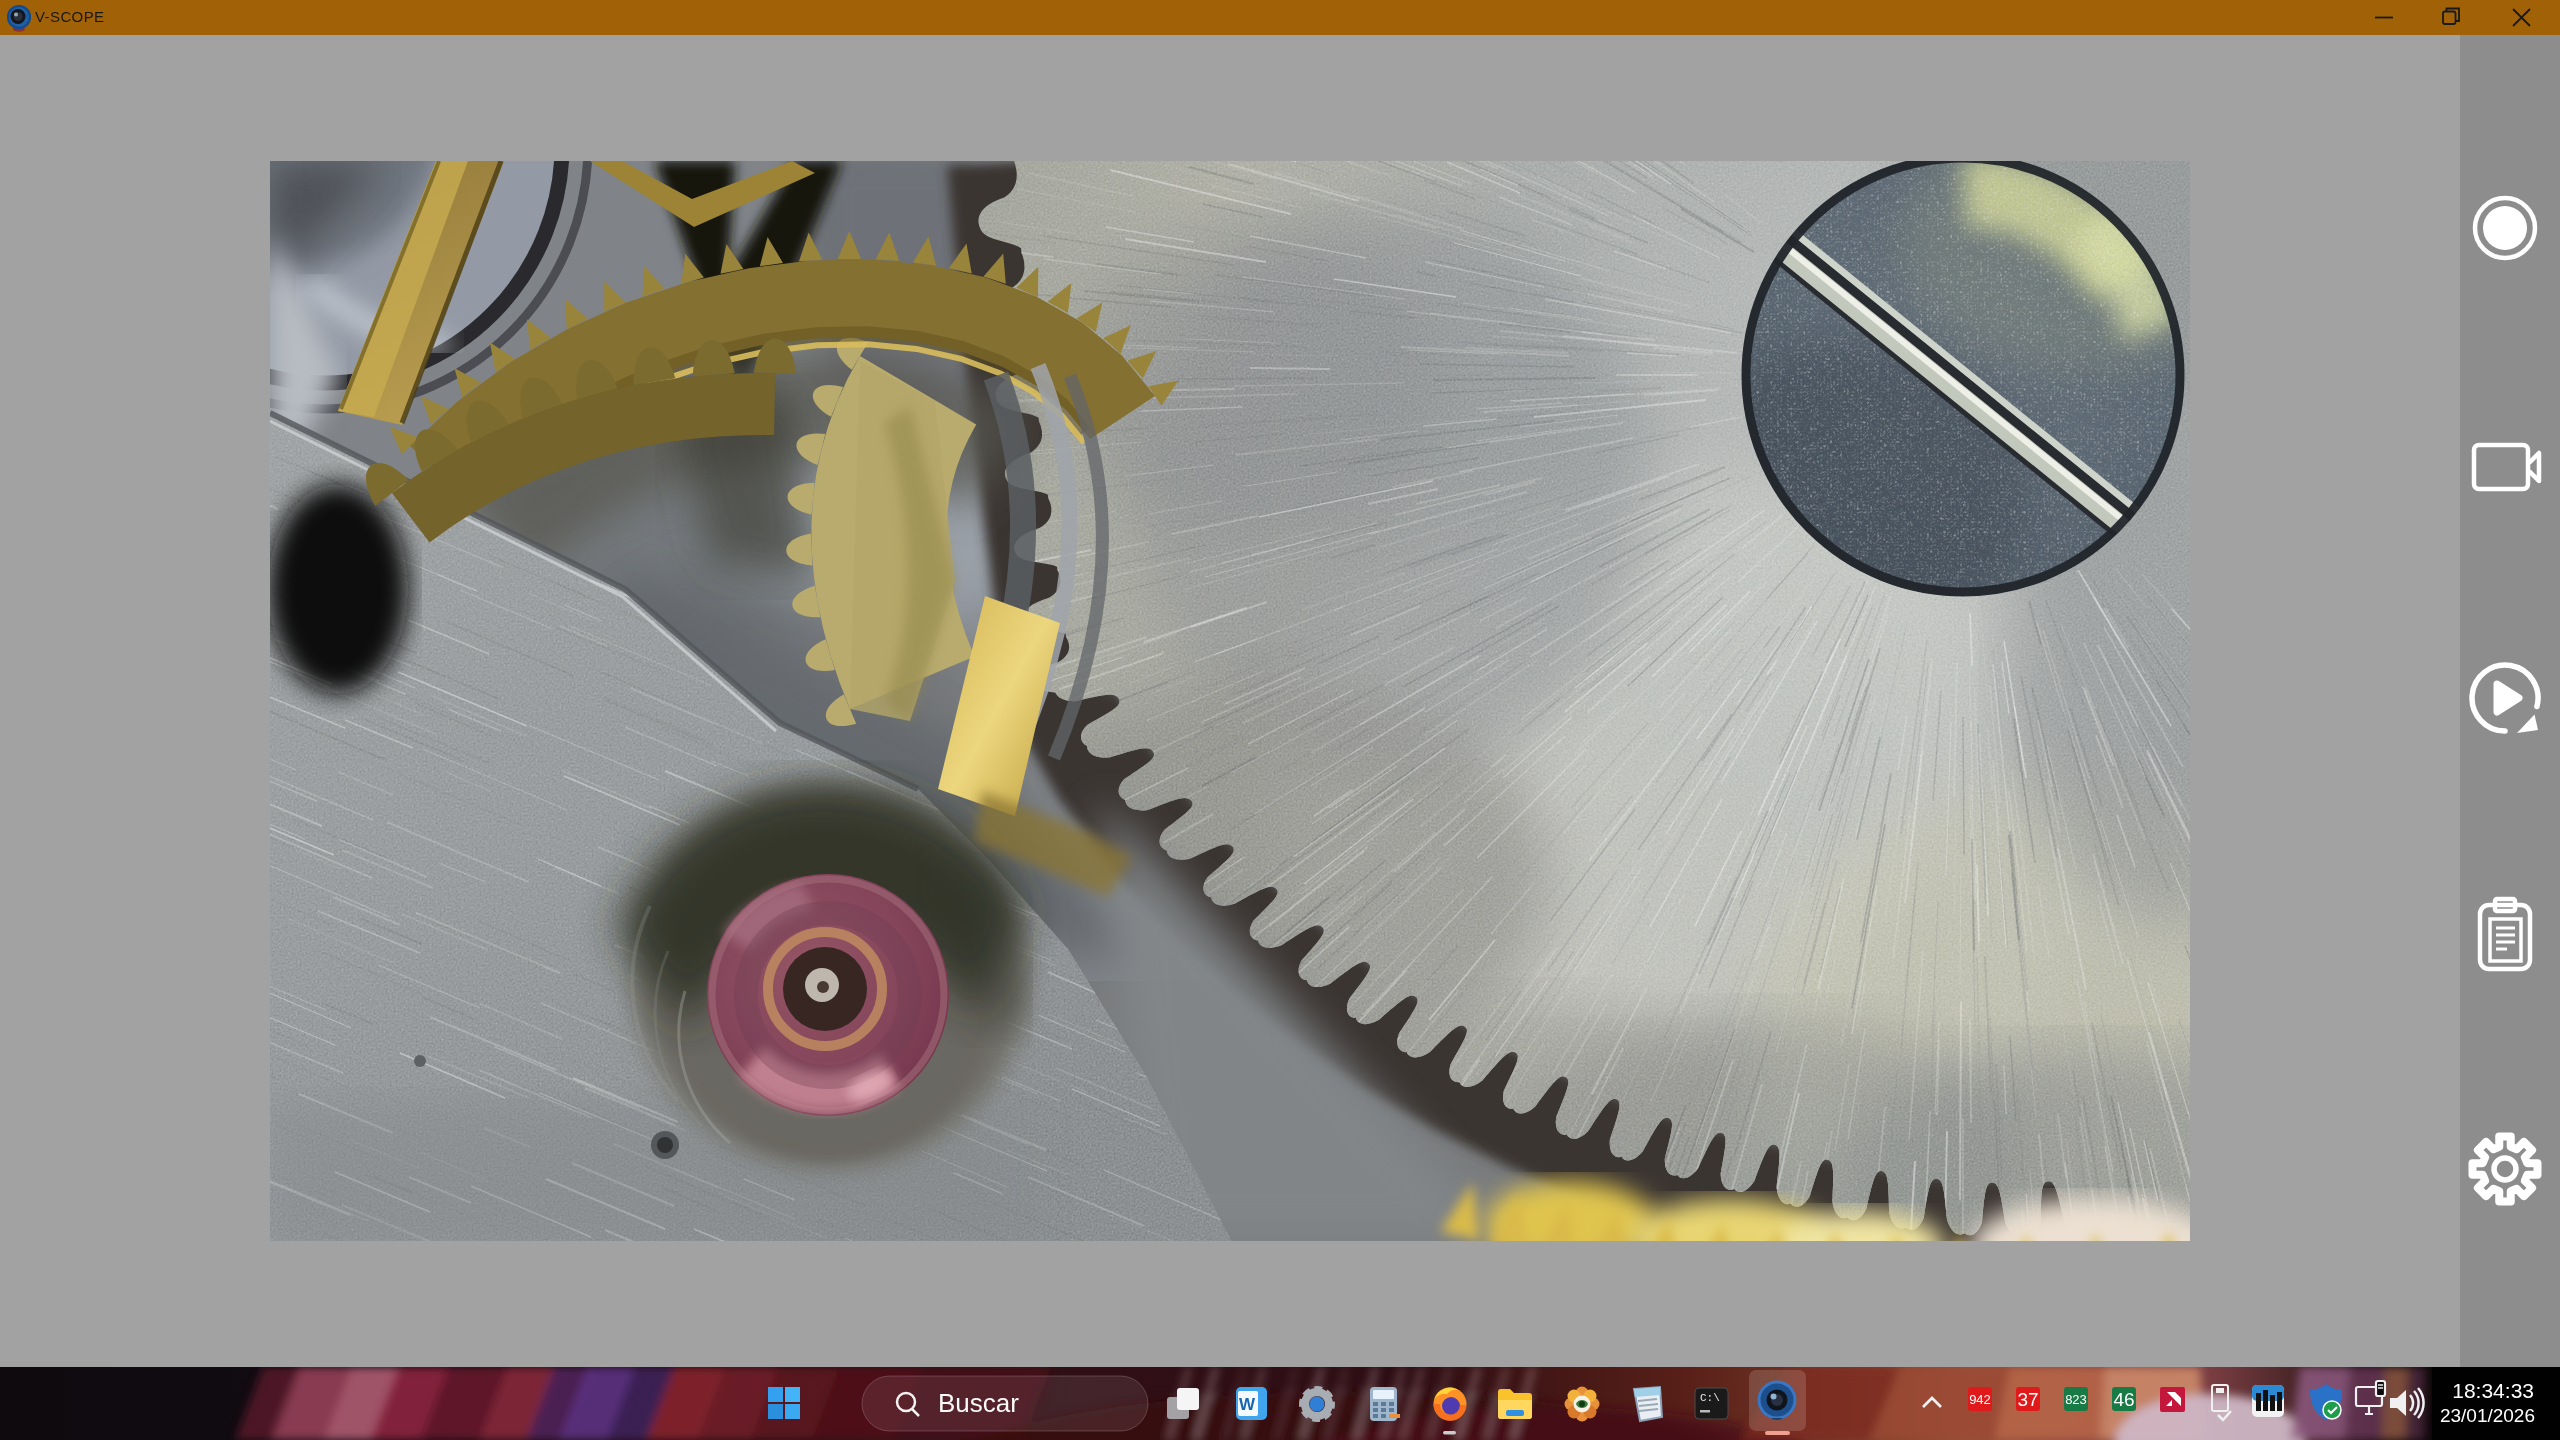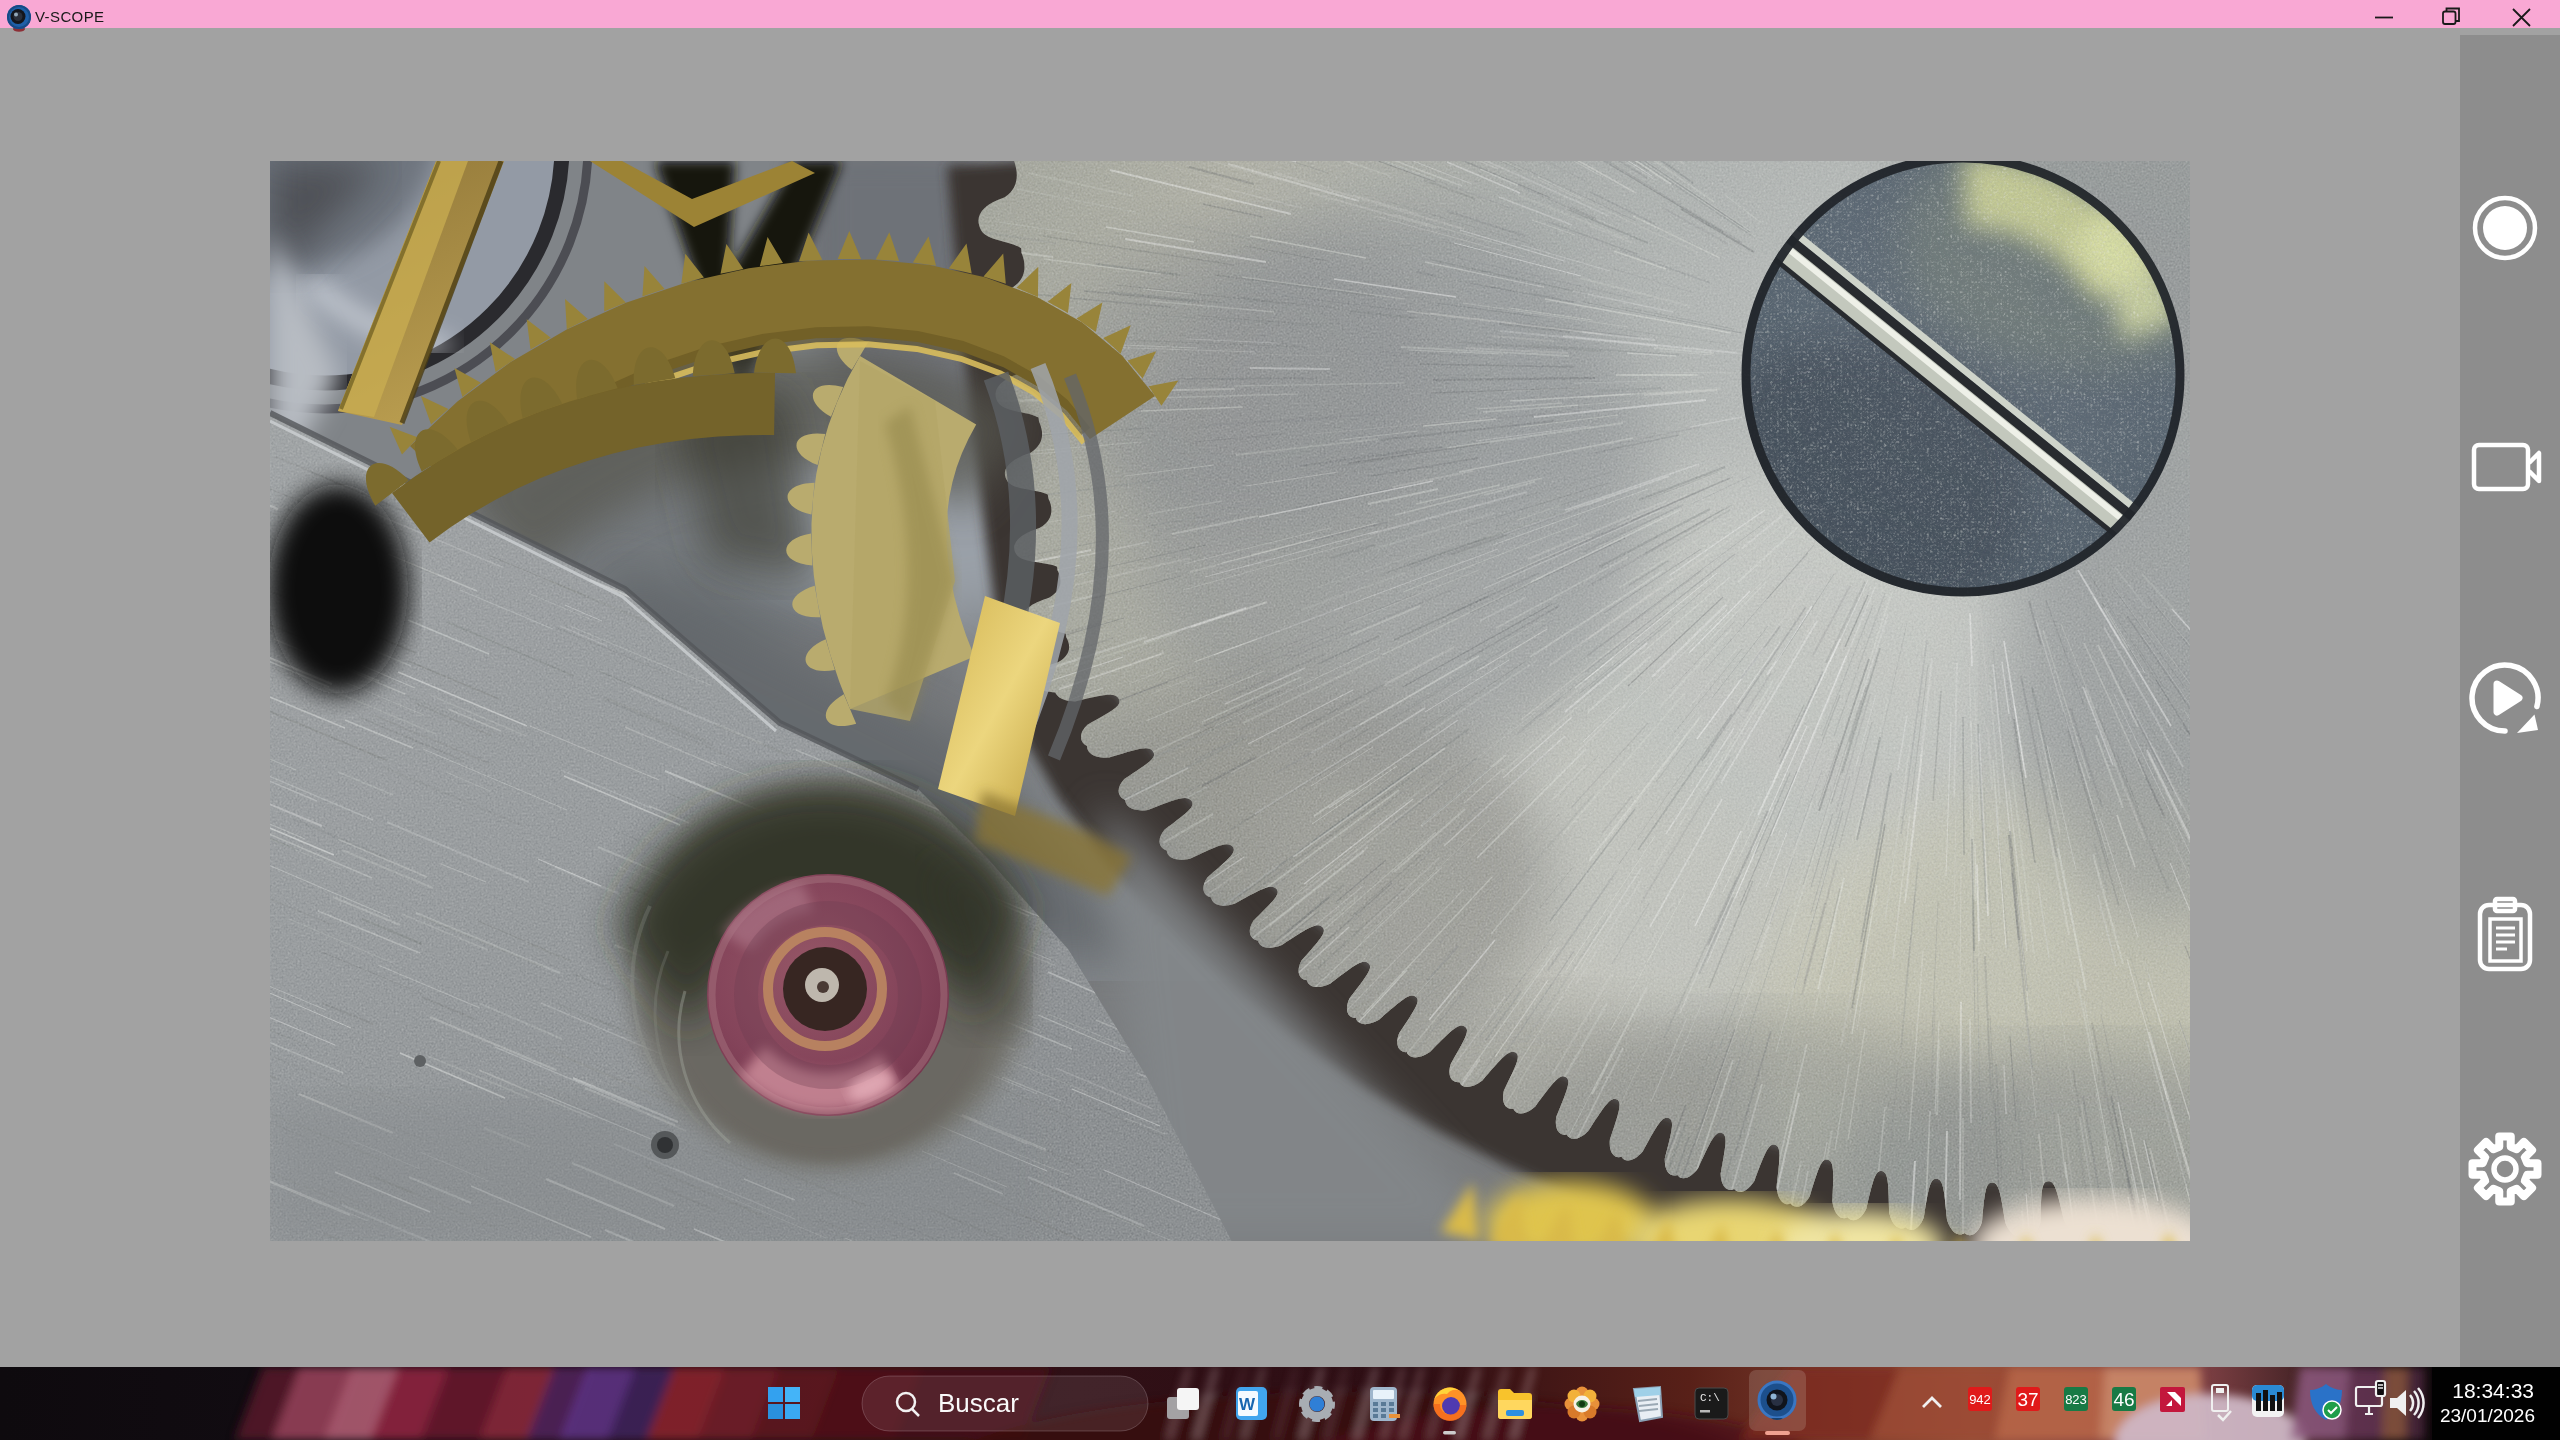--- a/index.html
+++ b/index.html
@@ -1,16 +1,16 @@
 <!DOCTYPE html>
 <html><head><meta charset="utf-8"><style>
 * { margin:0; padding:0; box-sizing:border-box; }
 html,body { width:2560px; height:1440px; overflow:hidden; background:#a2a2a2;
   font-family:"Liberation Sans", sans-serif; }
-#titlebar { position:absolute; left:0; top:0; width:2560px; height:28px; background:#f9a8d4;text-decoration:underline; }
+#titlebar { position:absolute; left:0; top:0; width:2560px; height:35px; background:#a16207;text-decoration:underline; }
 #titlebar .tt { position:absolute; left:35px; top:8px; font-size:15px; color:#191919; letter-spacing:0.4px; }
 #sidebar { position:absolute; left:2460px; top:35px; width:100px; height:1332px; background:#8d8d8d; }
 #photo { position:absolute; left:270px; top:161px; }
 #tbar { position:absolute; left:0px; top:1367px; }
 </style></head>
 <body>
 <div id="titlebar">
   <svg style="position:absolute;left:6px;top:4px" width="26" height="28" viewBox="0 0 26 28">
     <ellipse cx="13" cy="25" rx="6" ry="2.8" fill="#8d2f36"></ellipse>
     <circle cx="13" cy="13" r="12" fill="#1e5fa8"></circle>

